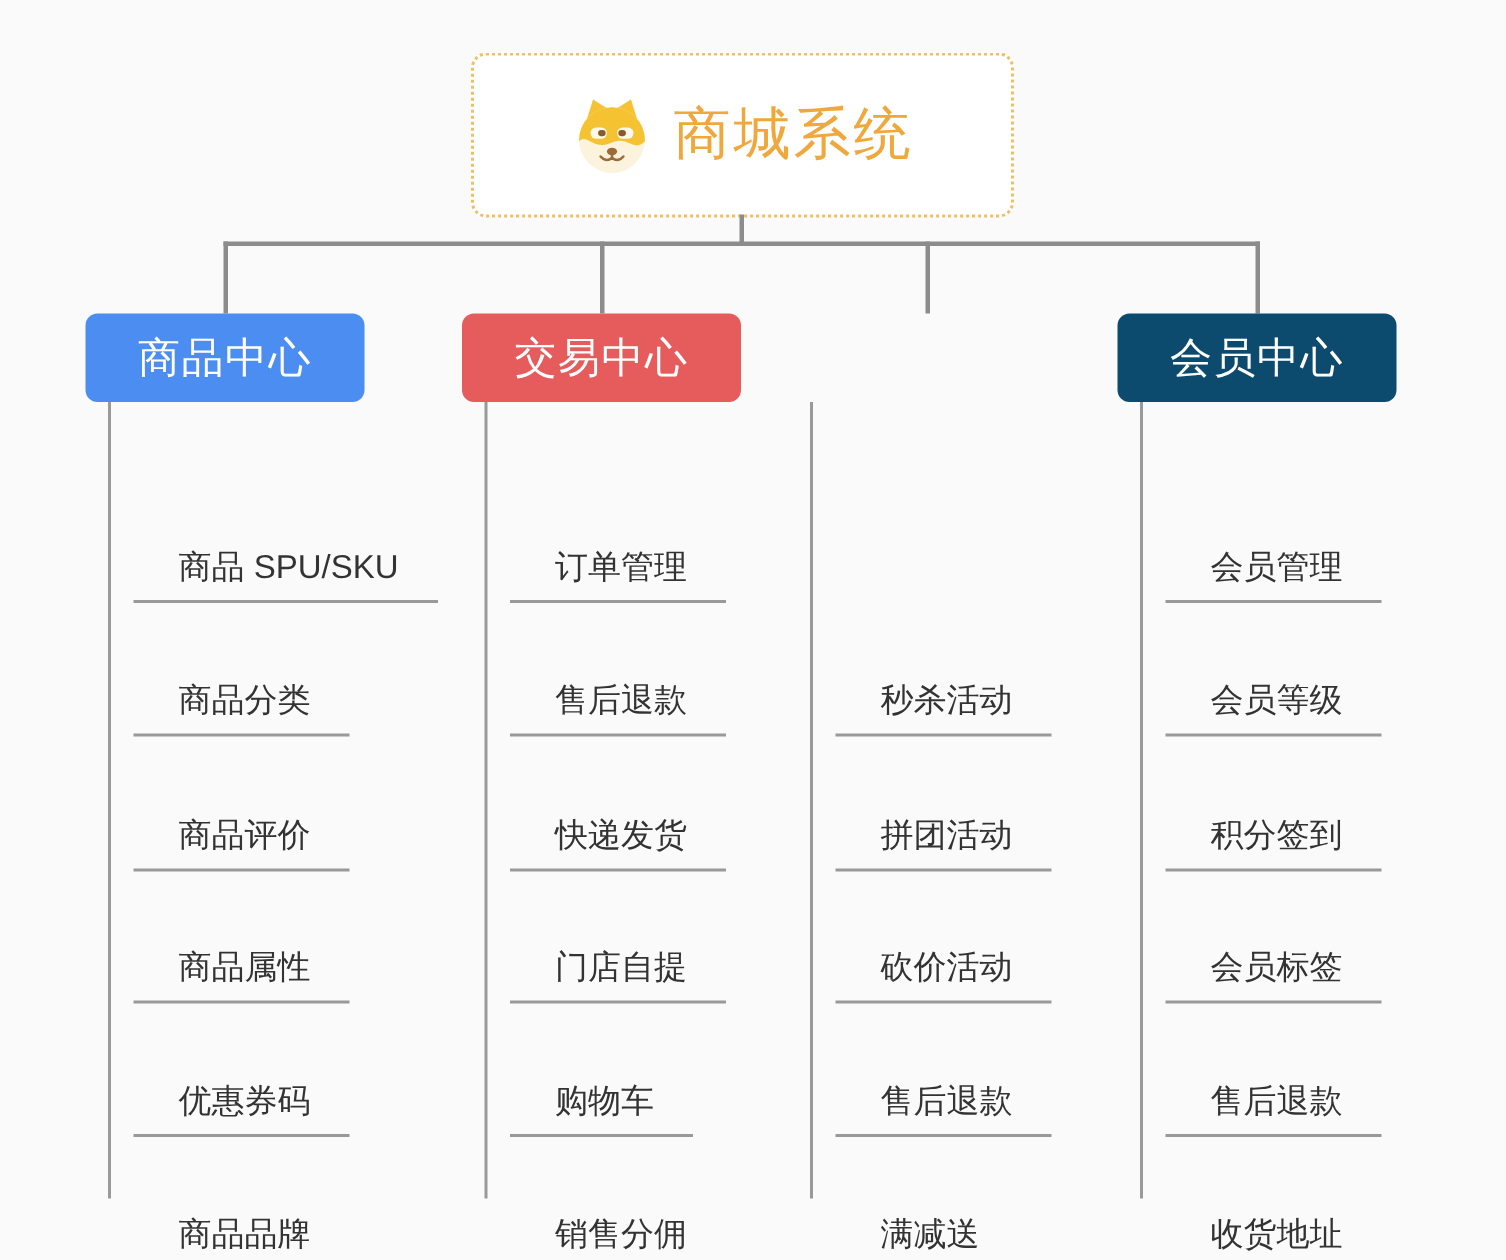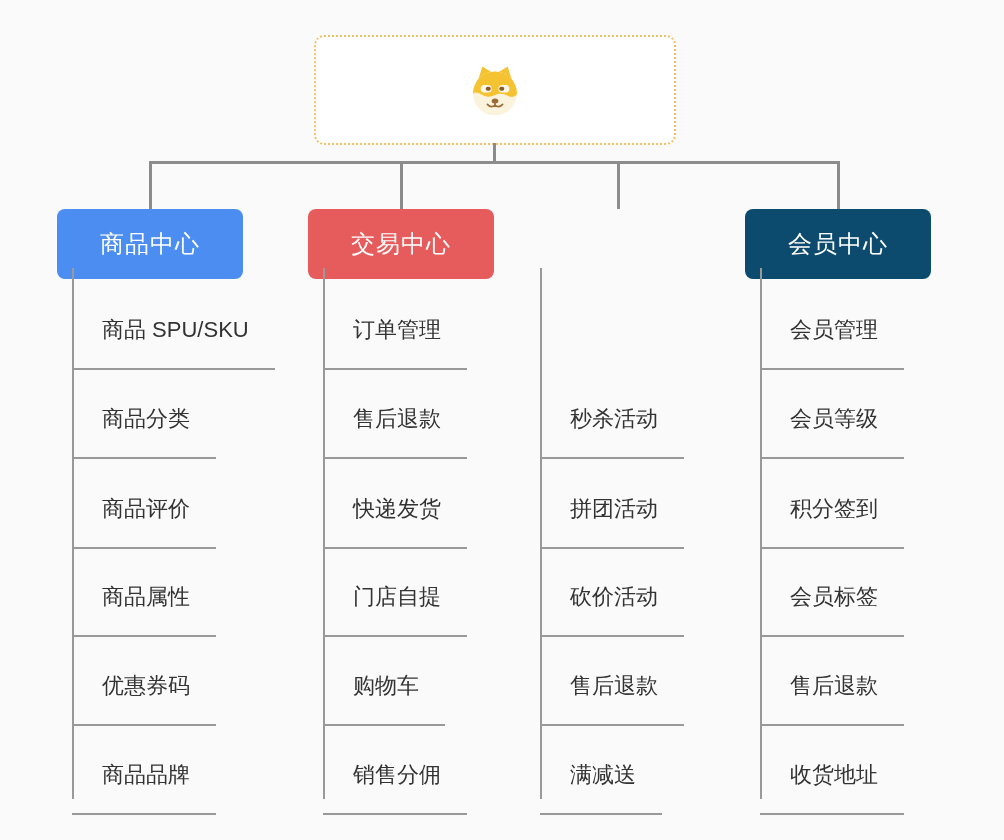--- a/index.html
+++ b/index.html
@@ -43,39 +43,40 @@
   .drop-4{left:837px;}
 
   
   .branch{position:absolute;top:209px;width:250px;height:600px;}
   .branch-1{left:57px;}
   .branch-2{left:308px;}
   .branch-3{left:525px;}
   .branch-4{left:745px;}
 
   .branch-header{
-    position:absolute;left:0;top:0;width:186px;height:70px;
+    position:absolute;left:0;top:0;width:186px;height:59px;
     border-radius:8px;
     display:flex;align-items:center;justify-content:center;
-    color:#ffffff;font-size:24px;letter-spacing:1px;
+    color:#ffffff;font-size:28px;letter-spacing:1px;
     white-space:nowrap;
   }
 
   .trunk{
     position:absolute;left:15px;top:59px;width:2px;height:531px;
     background:#999999;
   }
 
   .leaf{
-    position:absolute;left:15px;
+    position:absolute;left:32px;
     line-height:36px;
-    padding:0 26px 20px 30px;
+    padding:0 26px 4px 30px;
     border-bottom:2px solid #999999;
     font-size:22px;color:#333333;
     white-space:nowrap;
+    margin-top:48px;
   }
   .r0{top:103px}.r1{top:192px}.r2{top:282px}.r3{top:370px}.r4{top:459px}.r5{top:548px}
 </style>
 </head>
 <body>
 
 <div class="stage">
 
   <div class="root-node">
     <span class="root-icon">
@@ -91,20 +92,21 @@
         <rect x="15" y="26" width="13" height="9" rx="4.5" fill="#fdf8ea"></rect>
         <rect x="36" y="26" width="13" height="9" rx="4.5" fill="#fdf8ea"></rect>
         <rect x="21" y="28" width="6" height="5" rx="2.5" fill="#8a5a2b"></rect>
         <rect x="37" y="28" width="6" height="5" rx="2.5" fill="#8a5a2b"></rect>
 
         <ellipse cx="32" cy="45" rx="4" ry="3" fill="#9c6b38"></ellipse>
 
         <path d="M32 45 L32 50 M23 49 Q27.5 54 32 50 Q36.5 54 41 49" stroke="#9c6b38" stroke-width="2" fill="none" stroke-linecap="round"></path>
       </svg>
     </span>
+    <span class="root-title">商城系统</span>
   </div>
 
   <div class="conn conn-root-stub"></div>
   <div class="conn conn-bus"></div>
   <div class="conn conn-drop drop-1"></div>
   <div class="conn conn-drop drop-2"></div>
   <div class="conn conn-drop drop-3"></div>
   <div class="conn conn-drop drop-4"></div>
 
   <div class="branch branch-1">

